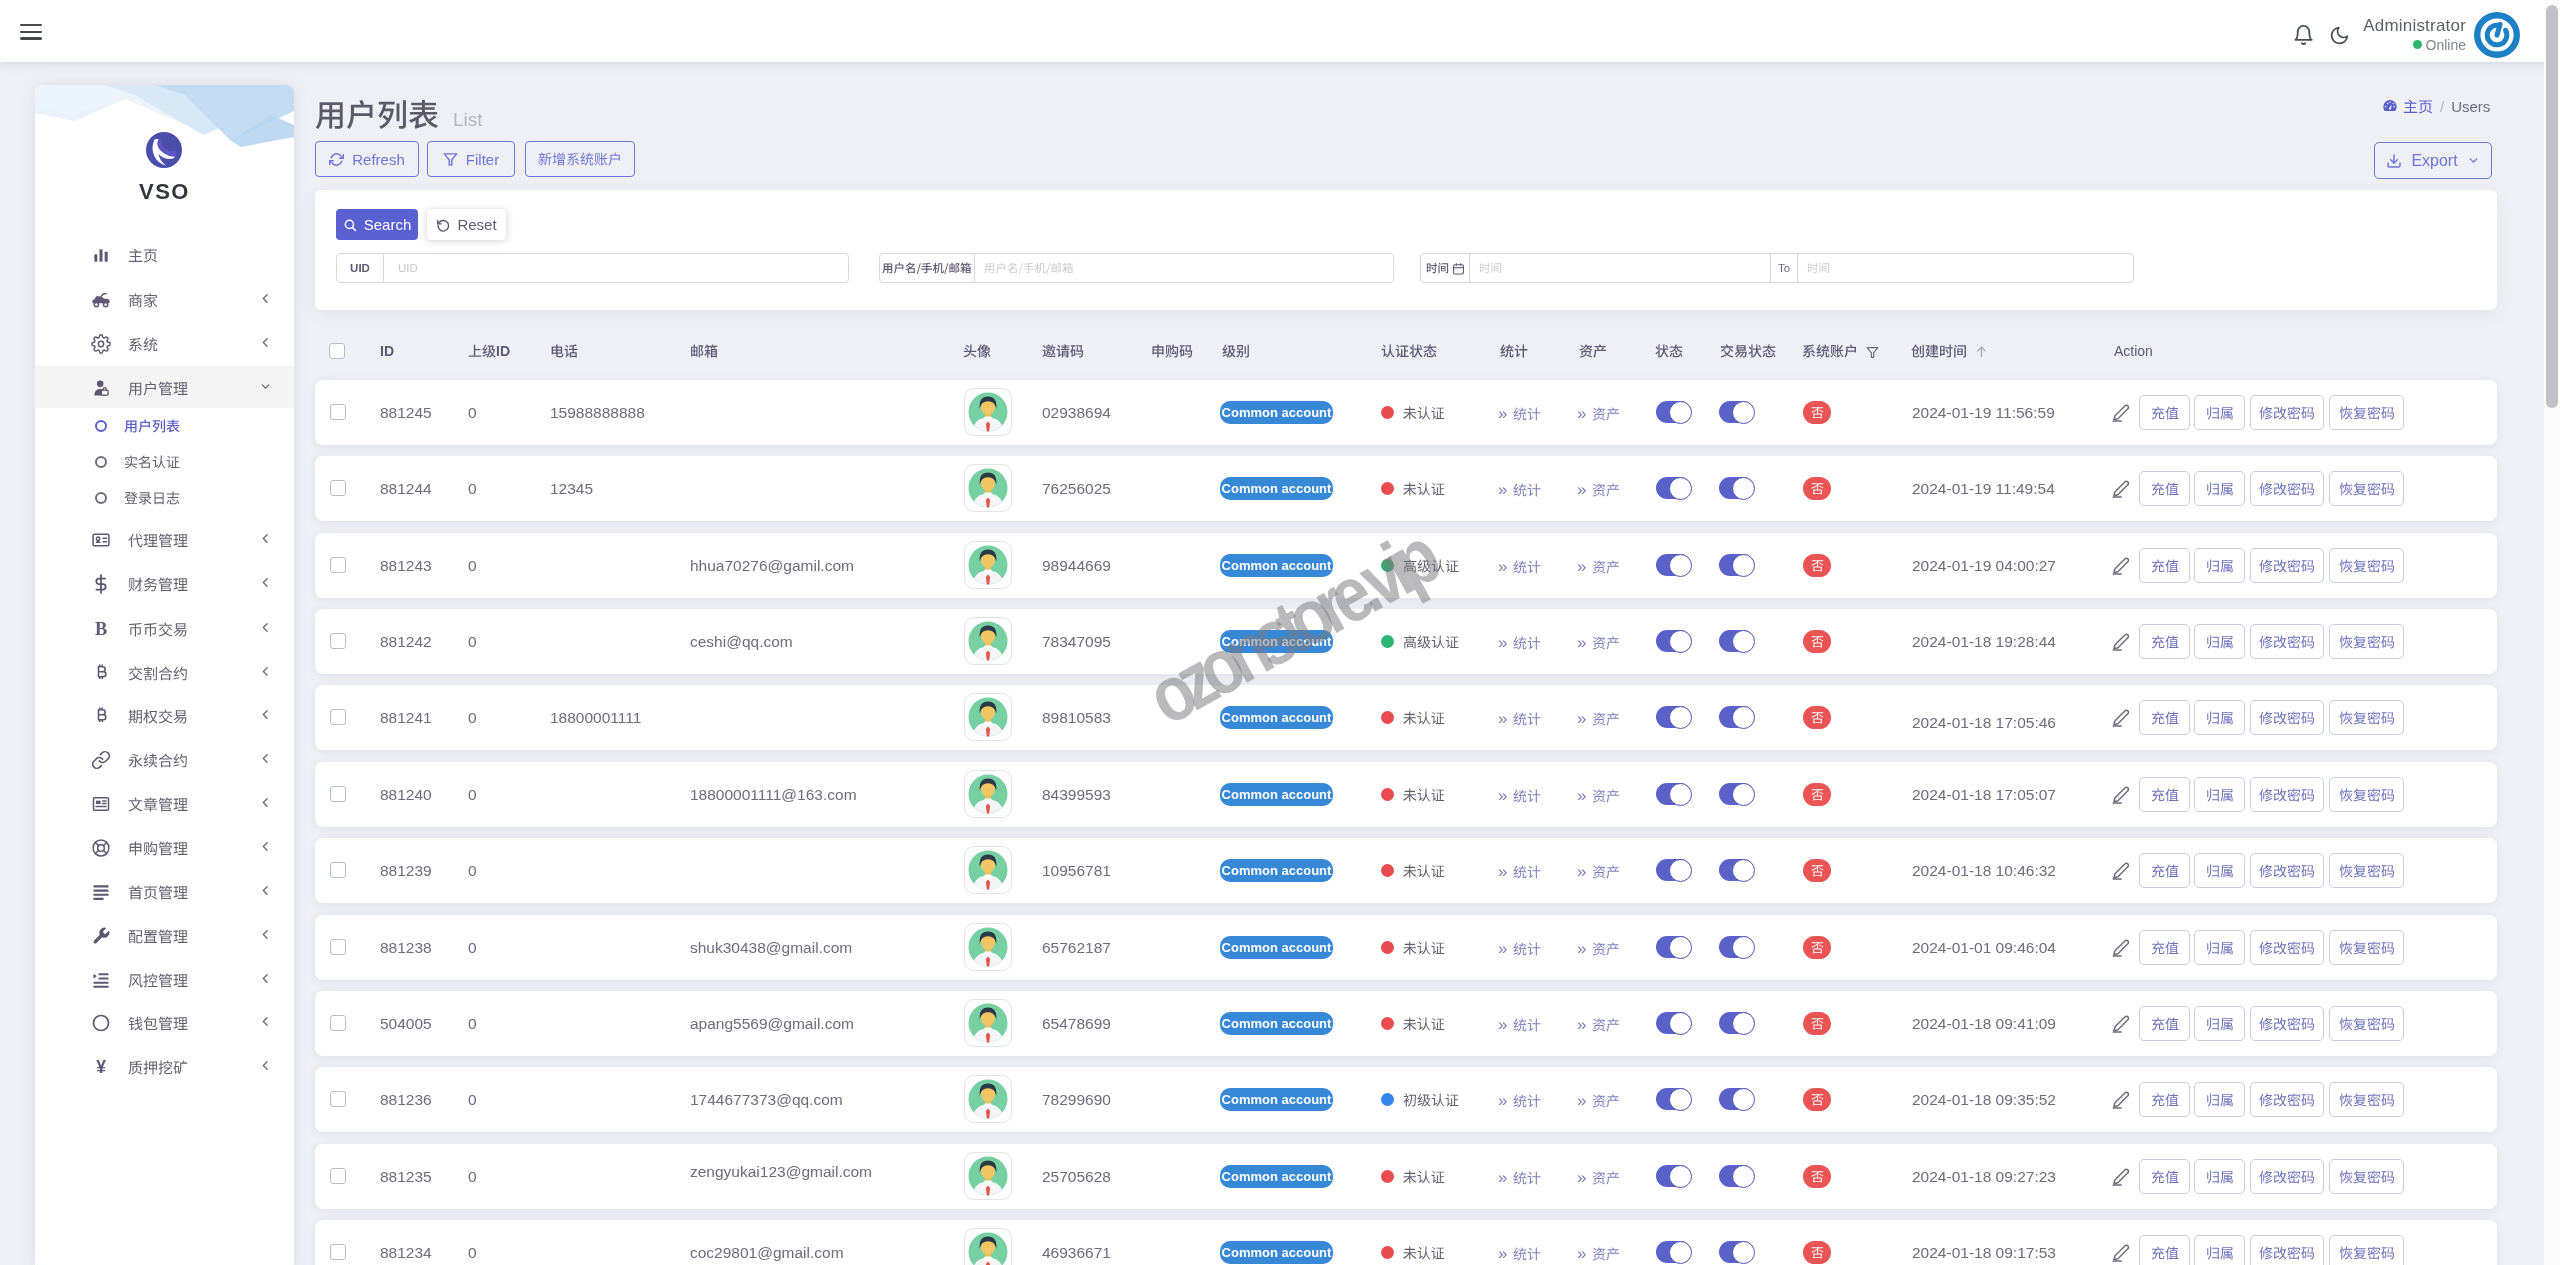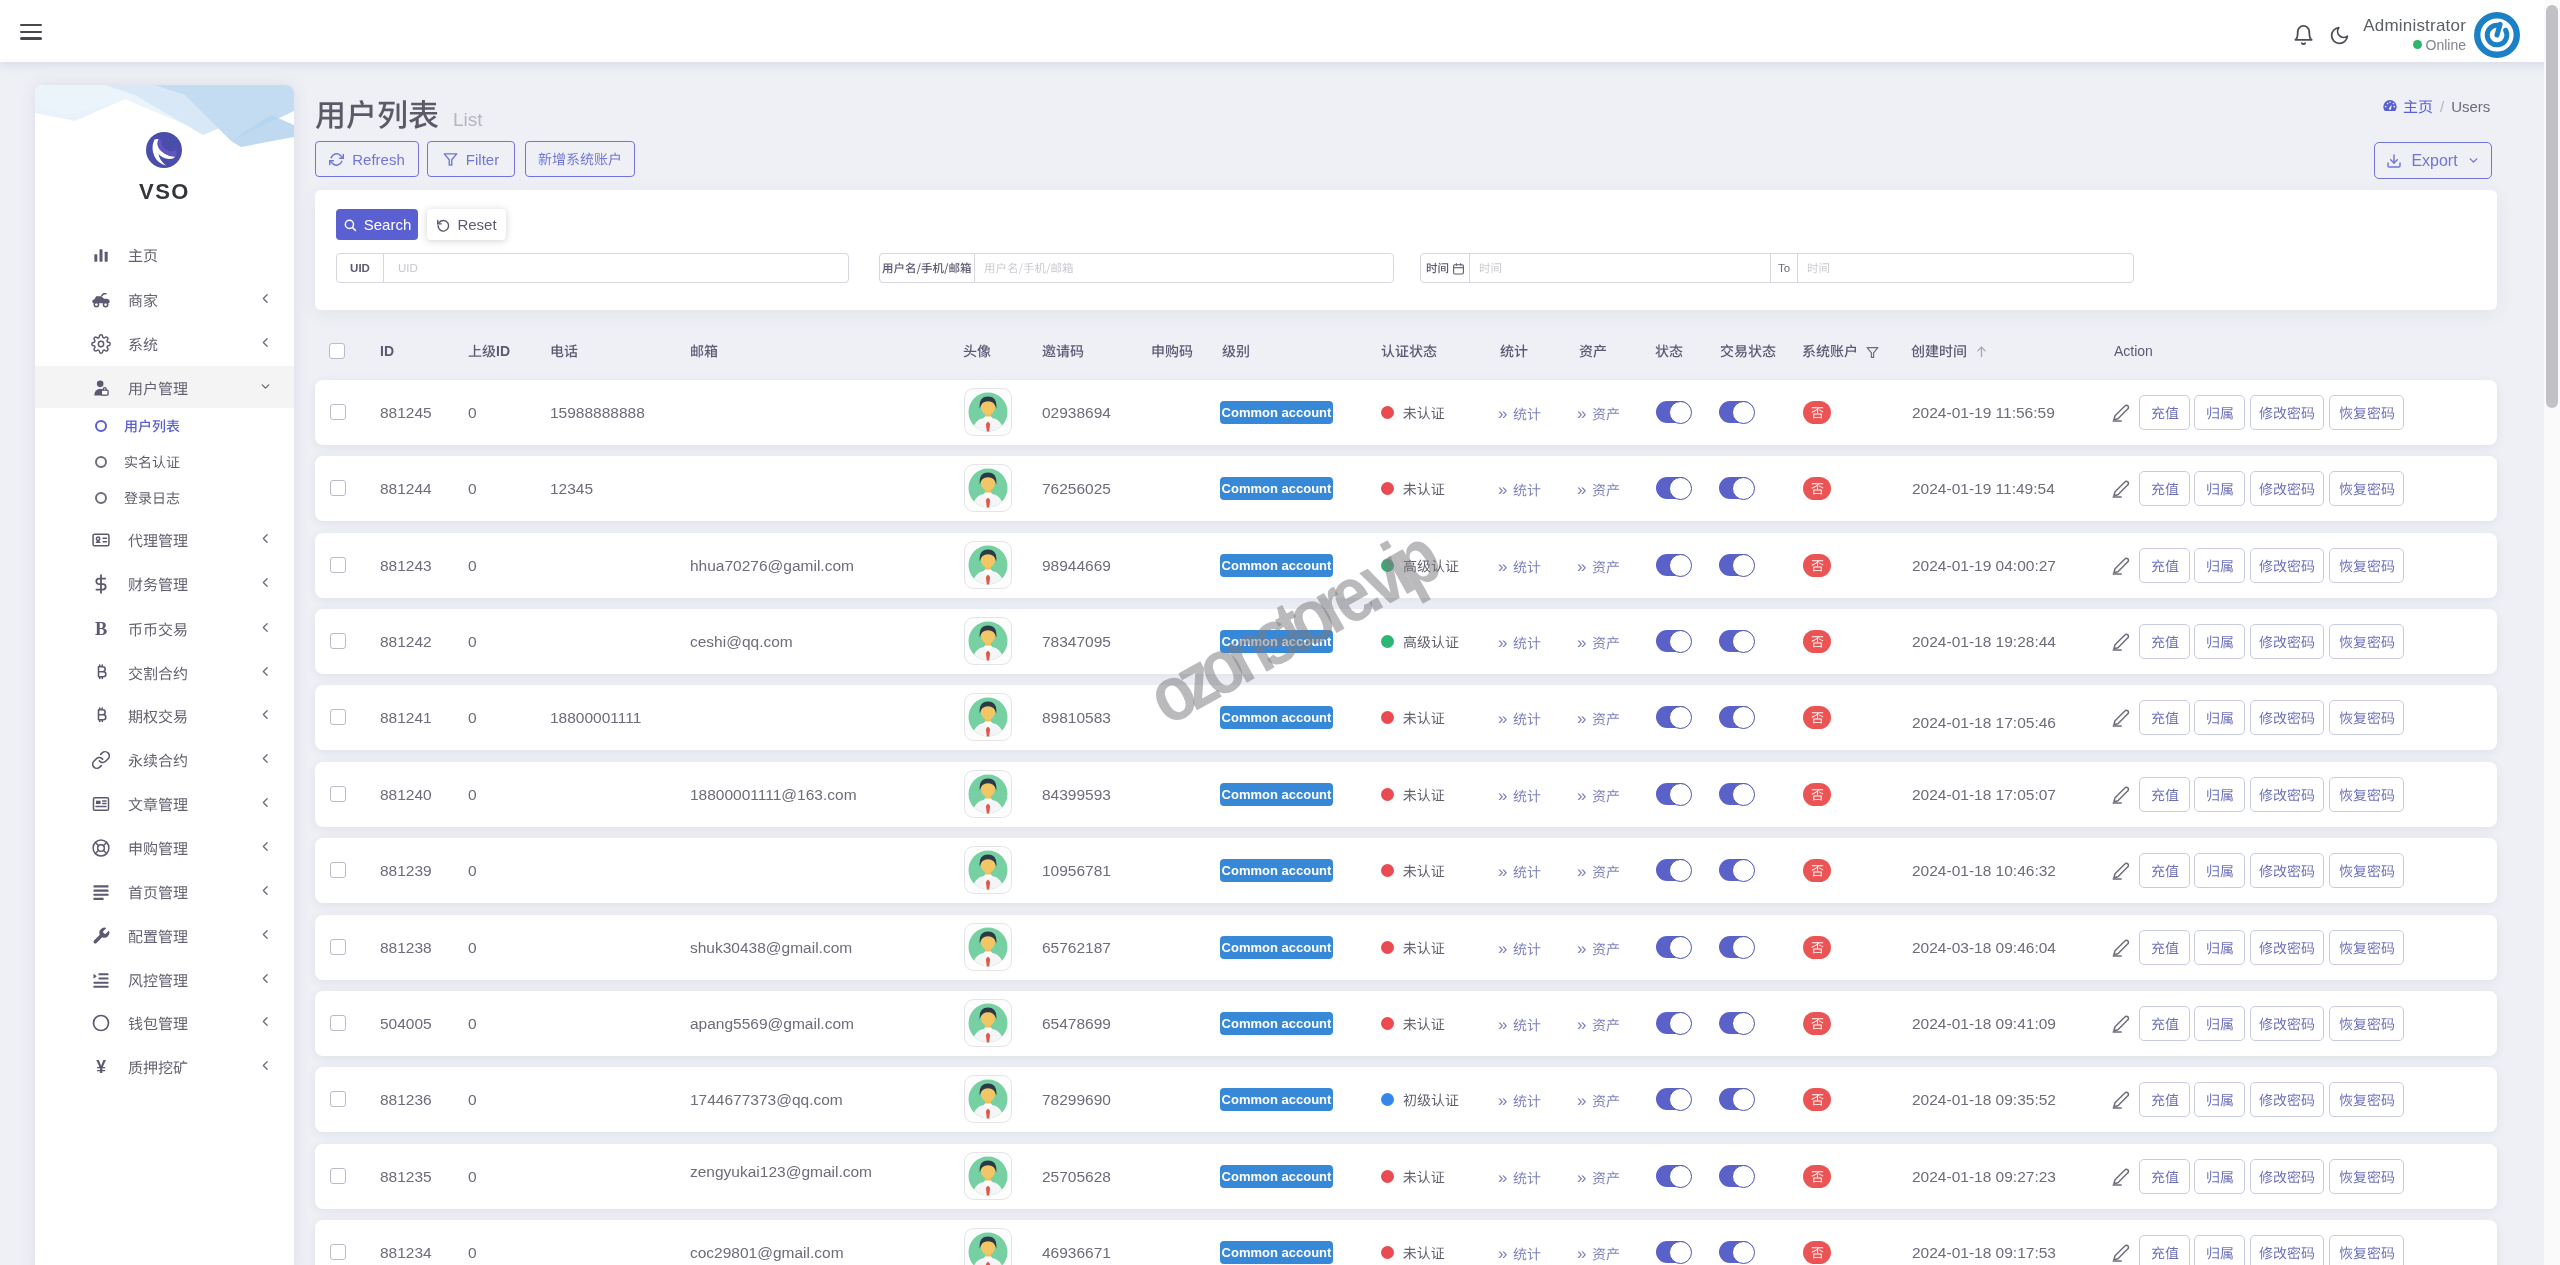--- a/index.html
+++ b/index.html
@@ -2,21 +2,21 @@
 <html><head><meta charset="utf-8">
 <style>
 *{margin:0;padding:0;box-sizing:border-box}
 html,body{width:2560px;height:1265px;overflow:hidden}
 body{font-family:"Liberation Sans",sans-serif;background:#eef0f6;position:relative;color:#6e6b7b}
 .ab{position:absolute}
 svg.z{fill:currentColor;display:block}
 .row{position:absolute;background:#fff;border-radius:8px;box-shadow:0 2px 10px rgba(75,70,92,.08);left:315px;width:2182px;height:65px}
 .fx{display:flex;align-items:center}
 .cb{position:absolute;width:16px;height:16px;border:1.5px solid #b8bcc8;border-radius:3px;background:#fff}
-.badge{position:absolute;width:113px;height:23px;background:#3789d8;border-radius:4px;color:#fff;font-size:13px;font-weight:bold;display:flex;align-items:center;justify-content:center;white-space:nowrap}
+.badge{position:absolute;width:113px;height:23px;background:#3789d8;border-radius:10px;color:#fff;font-size:13px;font-weight:bold;display:flex;align-items:center;justify-content:center;white-space:nowrap}
 .dot{position:absolute;width:13px;height:13px;border-radius:50%}
 .lnk{position:absolute;color:#7b80bd;display:flex;align-items:center;font-size:15px}
 .tgl{position:absolute;width:35px;height:22px;border-radius:11px;background:#5a61c9}
 .tgl i{position:absolute;right:-1px;top:-0.5px;width:23px;height:23px;border-radius:50%;background:#fff;border:1px solid #4a53b8}
 .no{position:absolute;width:28px;height:23px;border-radius:11.5px;background:#ea5455;color:#fff;display:flex;align-items:center;justify-content:center}
 .abtn{position:absolute;height:35px;border:1px solid #c9cbe2;border-radius:5px;color:#6c70bb;display:flex;align-items:center;justify-content:center;background:#fff}
 .obtn{position:absolute;height:36px;border:1px solid #7174d8;border-radius:4px;color:#7174d8;display:flex;align-items:center;justify-content:center;gap:8px;font-size:15px}
 .mi{position:absolute;left:0;width:259px;height:42px;display:flex;align-items:center;color:#625f6e}
 .mi .ic{position:absolute;left:56px;width:20px;height:20px;color:#5e5873}
 .mi .tx{position:absolute;left:93px}
@@ -1403,21 +1403,21 @@
       <i></i>
     </div>
 <div class="tgl" style="left:1404px;top:21px">
       <i></i>
     </div>
 <div class="no" style="left:1488px;top:21px">
       <svg class="z" style="width:13.0px;height:13px;" viewBox="0 -880 1000 1000">
         <use href="#r5426" x="0"></use>
       </svg>
     </div>
-<div class="cell" style="left:1597px;top:0;height:65px;font-size:15.5px">2024-03-18 09:46:04</div>
+<div class="cell" style="left:1597px;top:0;height:65px;font-size:15.5px">2024-01-01 09:46:04</div>
 <div class="ab" style="left:1796px;top:23px"><svg width="19" height="19" viewBox="0 0 26 26" fill="none" stroke="#6e6b7b" stroke-width="2" stroke-linecap="round" stroke-linejoin="round">
         <path d="M19 4a2.83 2.83 0 1 1 4 4L9.5 21.5 4 23l1.5-5.5z"></path>
         <line x1="3" y1="24.6" x2="14" y2="24.6"></line>
       </svg></div>
 <div class="abtn" style="left:1824px;top:15px;width:51px">
       <svg class="z" style="width:28.0px;height:14px;" viewBox="0 -880 2000 1000">
         <use href="#r5145" x="0"></use>
         <use href="#r503c" x="1000"></use>
       </svg>
     </div>

